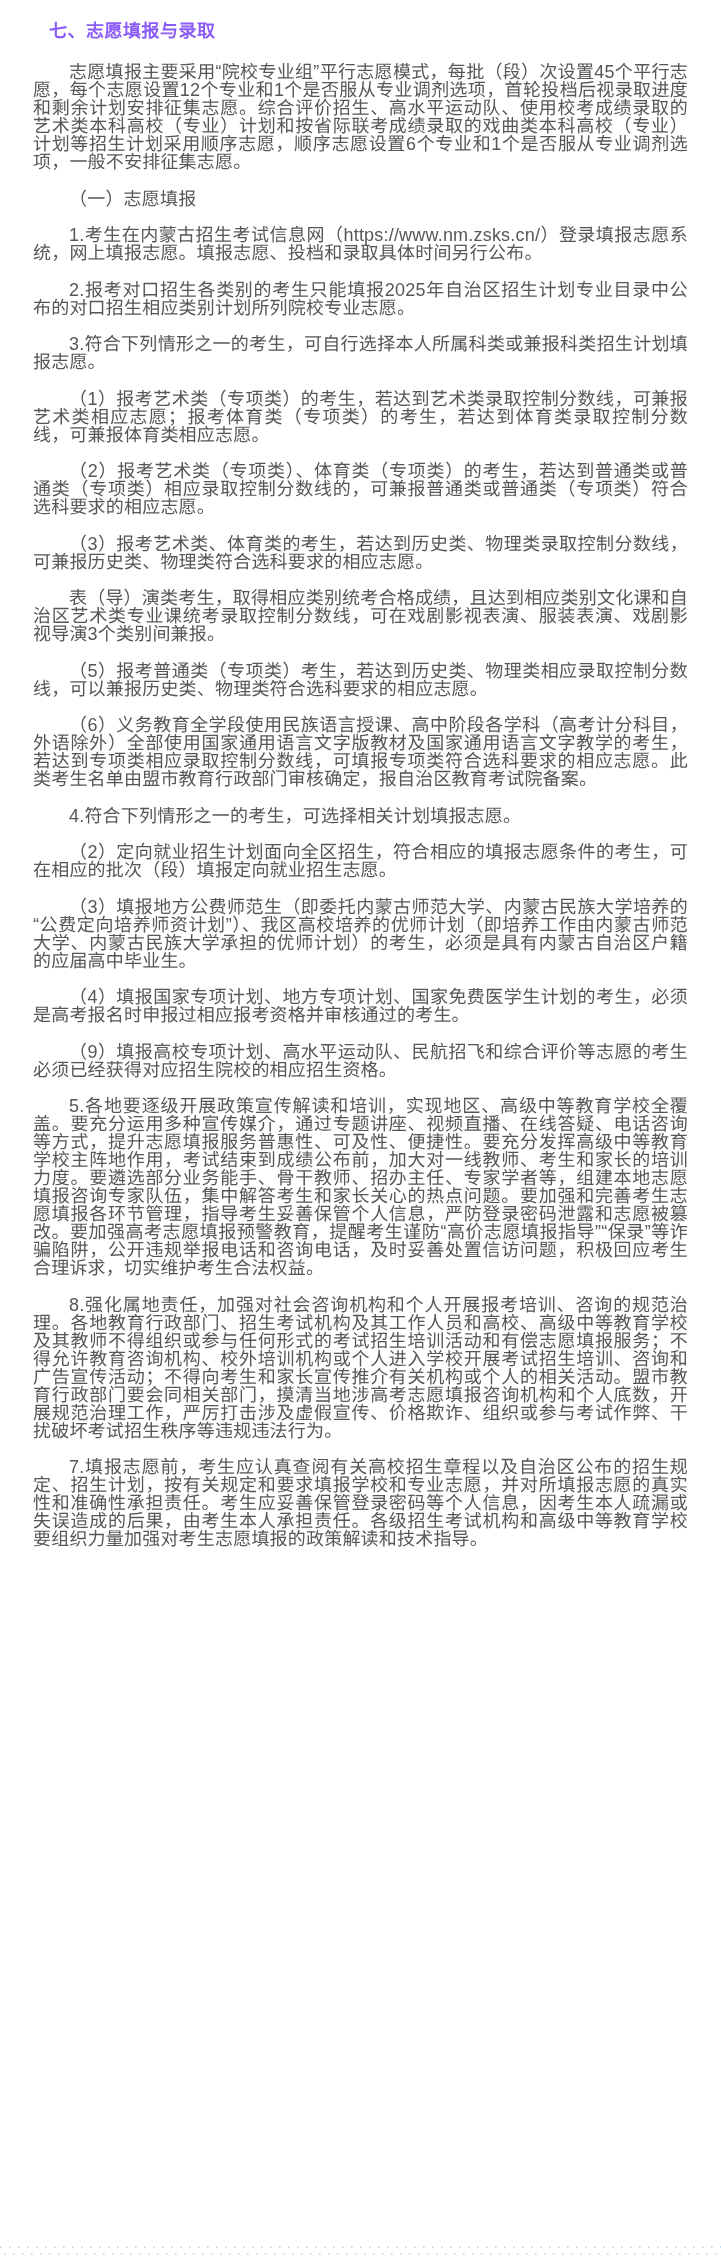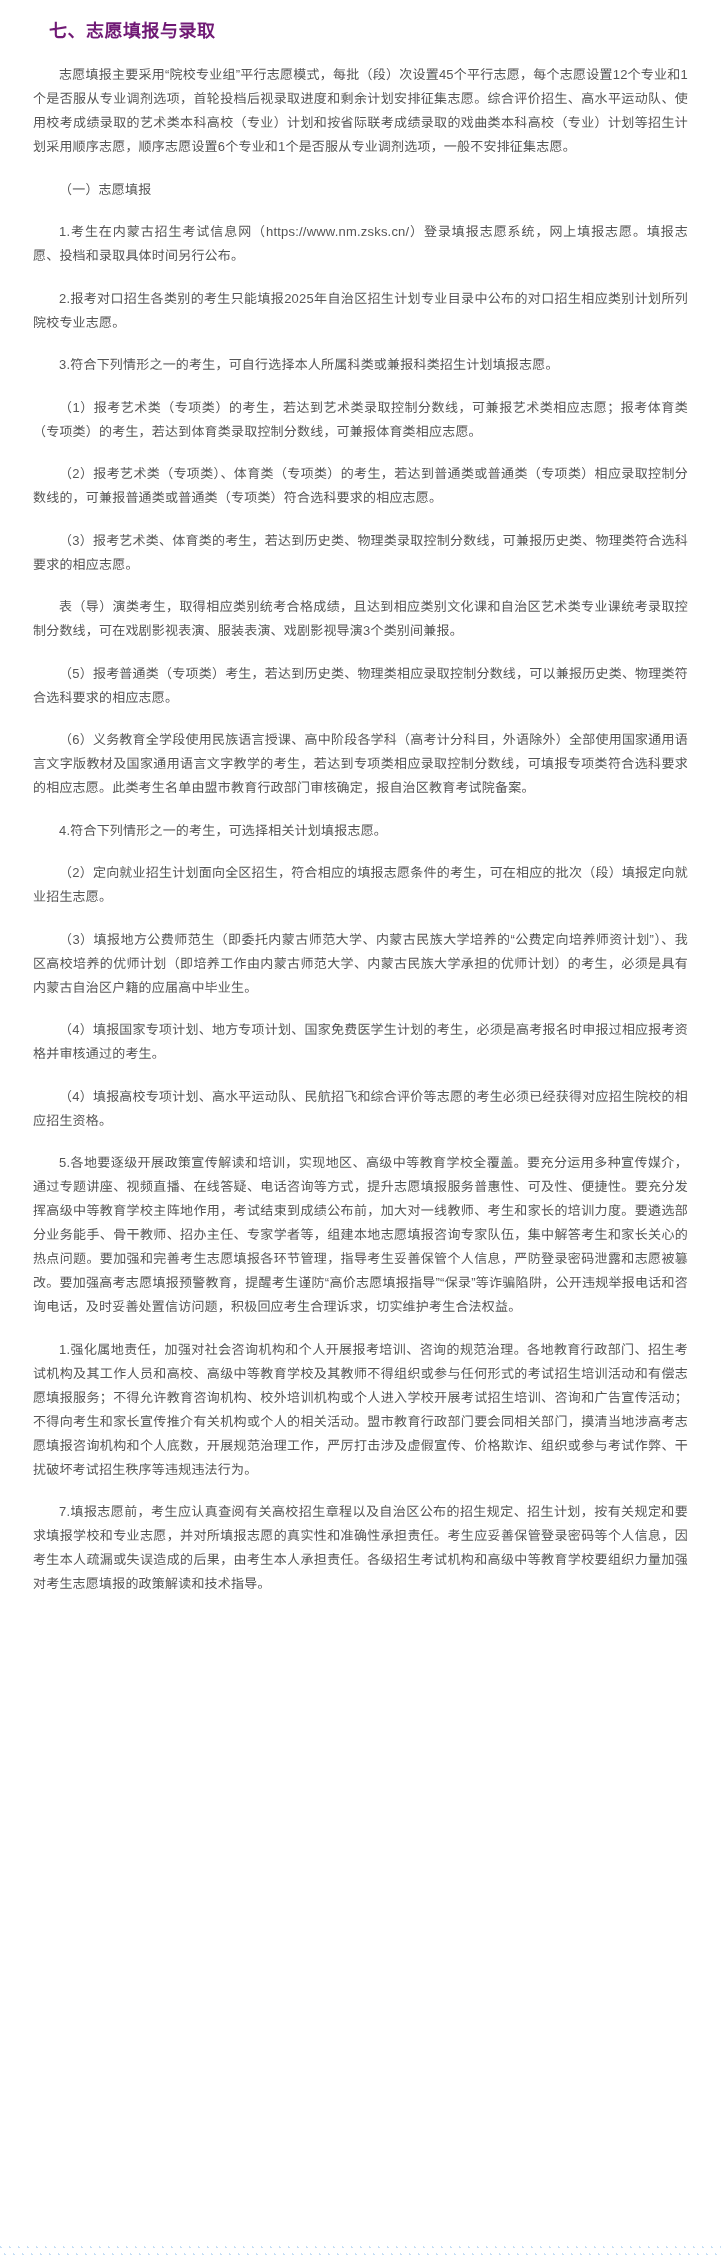--- a/index.html
+++ b/index.html
@@ -15,28 +15,28 @@
     font-family: "Liberation Sans", "DejaVu Sans", sans-serif;
   }
   .doc {
     padding: 18px 33px 0 33px;
     color: #565656;
   }
   .doc-title {
     font-size: 18px;
     line-height: 26px;
     font-weight: bold;
-    color: #701a75;
+    color: #8b5cf6;
     margin: 0 0 19px 0;
     padding-left: 16px;
     letter-spacing: 0.5px;
   }
   .para {
-    font-size: 13px;
-    line-height: 24px;
+    font-size: 18px;
+    line-height: 18px;
     margin: 0 0 18.5px 0;
     text-indent: 2em;
     text-align: justify;
     letter-spacing: 0.2px;
     word-break: break-all;
   }
   .bottom-pattern {
     position: absolute;
     left: 0;
     bottom: 0;
@@ -65,20 +65,20 @@
   <p class="para">（1）报考艺术类（专项类）的考生，若达到艺术类录取控制分数线，可兼报艺术类相应志愿；报考体育类（专项类）的考生，若达到体育类录取控制分数线，可兼报体育类相应志愿。</p>
   <p class="para">（2）报考艺术类（专项类）、体育类（专项类）的考生，若达到普通类或普通类（专项类）相应录取控制分数线的，可兼报普通类或普通类（专项类）符合选科要求的相应志愿。</p>
   <p class="para">（3）报考艺术类、体育类的考生，若达到历史类、物理类录取控制分数线，可兼报历史类、物理类符合选科要求的相应志愿。</p>
   <p class="para">表（导）演类考生，取得相应类别统考合格成绩，且达到相应类别文化课和自治区艺术类专业课统考录取控制分数线，可在戏剧影视表演、服装表演、戏剧影视导演3个类别间兼报。</p>
   <p class="para">（5）报考普通类（专项类）考生，若达到历史类、物理类相应录取控制分数线，可以兼报历史类、物理类符合选科要求的相应志愿。</p>
   <p class="para">（6）义务教育全学段使用民族语言授课、高中阶段各学科（高考计分科目，外语除外）全部使用国家通用语言文字版教材及国家通用语言文字教学的考生，若达到专项类相应录取控制分数线，可填报专项类符合选科要求的相应志愿。此类考生名单由盟市教育行政部门审核确定，报自治区教育考试院备案。</p>
   <p class="para">4.符合下列情形之一的考生，可选择相关计划填报志愿。</p>
   <p class="para">（2）定向就业招生计划面向全区招生，符合相应的填报志愿条件的考生，可在相应的批次（段）填报定向就业招生志愿。</p>
   <p class="para">（3）填报地方公费师范生（即委托内蒙古师范大学、内蒙古民族大学培养的“公费定向培养师资计划”）、我区高校培养的优师计划（即培养工作由内蒙古师范大学、内蒙古民族大学承担的优师计划）的考生，必须是具有内蒙古自治区户籍的应届高中毕业生。</p>
   <p class="para">（4）填报国家专项计划、地方专项计划、国家免费医学生计划的考生，必须是高考报名时申报过相应报考资格并审核通过的考生。</p>
-  <p class="para">（4）填报高校专项计划、高水平运动队、民航招飞和综合评价等志愿的考生必须已经获得对应招生院校的相应招生资格。</p>
+  <p class="para">（9）填报高校专项计划、高水平运动队、民航招飞和综合评价等志愿的考生必须已经获得对应招生院校的相应招生资格。</p>
   <p class="para">5.各地要逐级开展政策宣传解读和培训，实现地区、高级中等教育学校全覆盖。要充分运用多种宣传媒介，通过专题讲座、视频直播、在线答疑、电话咨询等方式，提升志愿填报服务普惠性、可及性、便捷性。要充分发挥高级中等教育学校主阵地作用，考试结束到成绩公布前，加大对一线教师、考生和家长的培训力度。要遴选部分业务能手、骨干教师、招办主任、专家学者等，组建本地志愿填报咨询专家队伍，集中解答考生和家长关心的热点问题。要加强和完善考生志愿填报各环节管理，指导考生妥善保管个人信息，严防登录密码泄露和志愿被篡改。要加强高考志愿填报预警教育，提醒考生谨防“高价志愿填报指导”“保录”等诈骗陷阱，公开违规举报电话和咨询电话，及时妥善处置信访问题，积极回应考生合理诉求，切实维护考生合法权益。</p>
-  <p class="para">1.强化属地责任，加强对社会咨询机构和个人开展报考培训、咨询的规范治理。各地教育行政部门、招生考试机构及其工作人员和高校、高级中等教育学校及其教师不得组织或参与任何形式的考试招生培训活动和有偿志愿填报服务；不得允许教育咨询机构、校外培训机构或个人进入学校开展考试招生培训、咨询和广告宣传活动；不得向考生和家长宣传推介有关机构或个人的相关活动。盟市教育行政部门要会同相关部门，摸清当地涉高考志愿填报咨询机构和个人底数，开展规范治理工作，严厉打击涉及虚假宣传、价格欺诈、组织或参与考试作弊、干扰破坏考试招生秩序等违规违法行为。</p>
+  <p class="para">8.强化属地责任，加强对社会咨询机构和个人开展报考培训、咨询的规范治理。各地教育行政部门、招生考试机构及其工作人员和高校、高级中等教育学校及其教师不得组织或参与任何形式的考试招生培训活动和有偿志愿填报服务；不得允许教育咨询机构、校外培训机构或个人进入学校开展考试招生培训、咨询和广告宣传活动；不得向考生和家长宣传推介有关机构或个人的相关活动。盟市教育行政部门要会同相关部门，摸清当地涉高考志愿填报咨询机构和个人底数，开展规范治理工作，严厉打击涉及虚假宣传、价格欺诈、组织或参与考试作弊、干扰破坏考试招生秩序等违规违法行为。</p>
   <p class="para">7.填报志愿前，考生应认真查阅有关高校招生章程以及自治区公布的招生规定、招生计划，按有关规定和要求填报学校和专业志愿，并对所填报志愿的真实性和准确性承担责任。考生应妥善保管登录密码等个人信息，因考生本人疏漏或失误造成的后果，由考生本人承担责任。各级招生考试机构和高级中等教育学校要组织力量加强对考生志愿填报的政策解读和技术指导。</p>
 
 </main>
 
 <div class="bottom-pattern"></div>
 
 </body></html>

